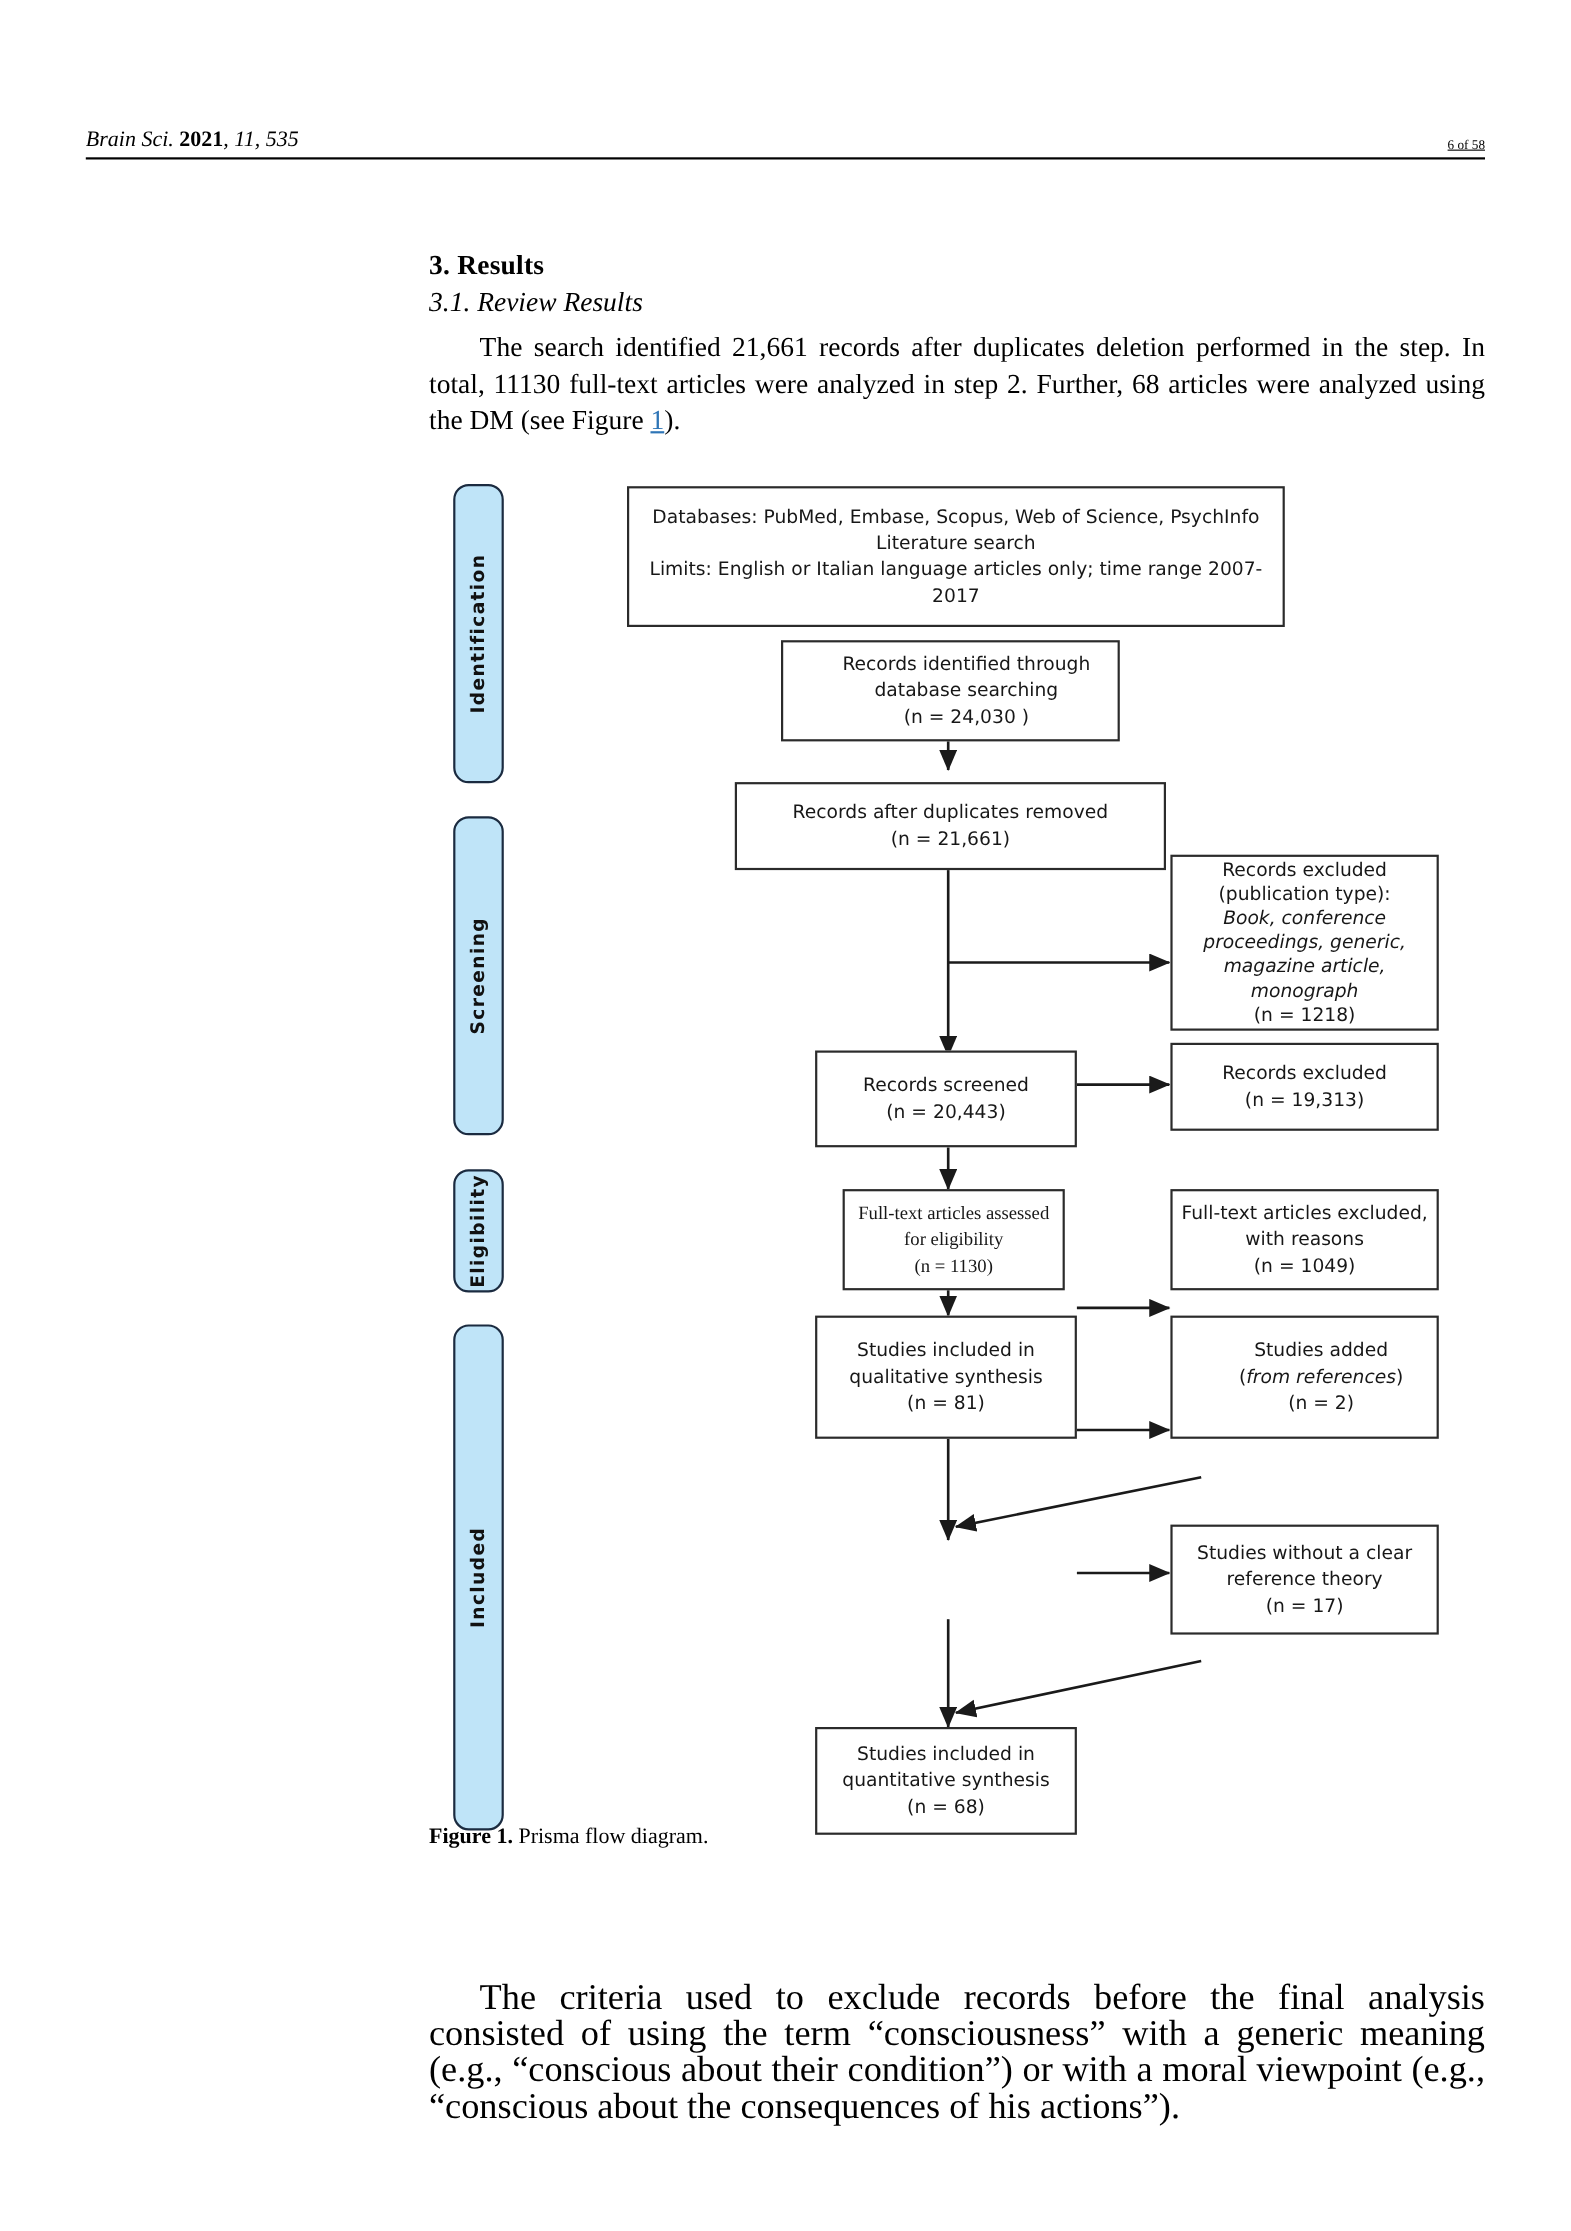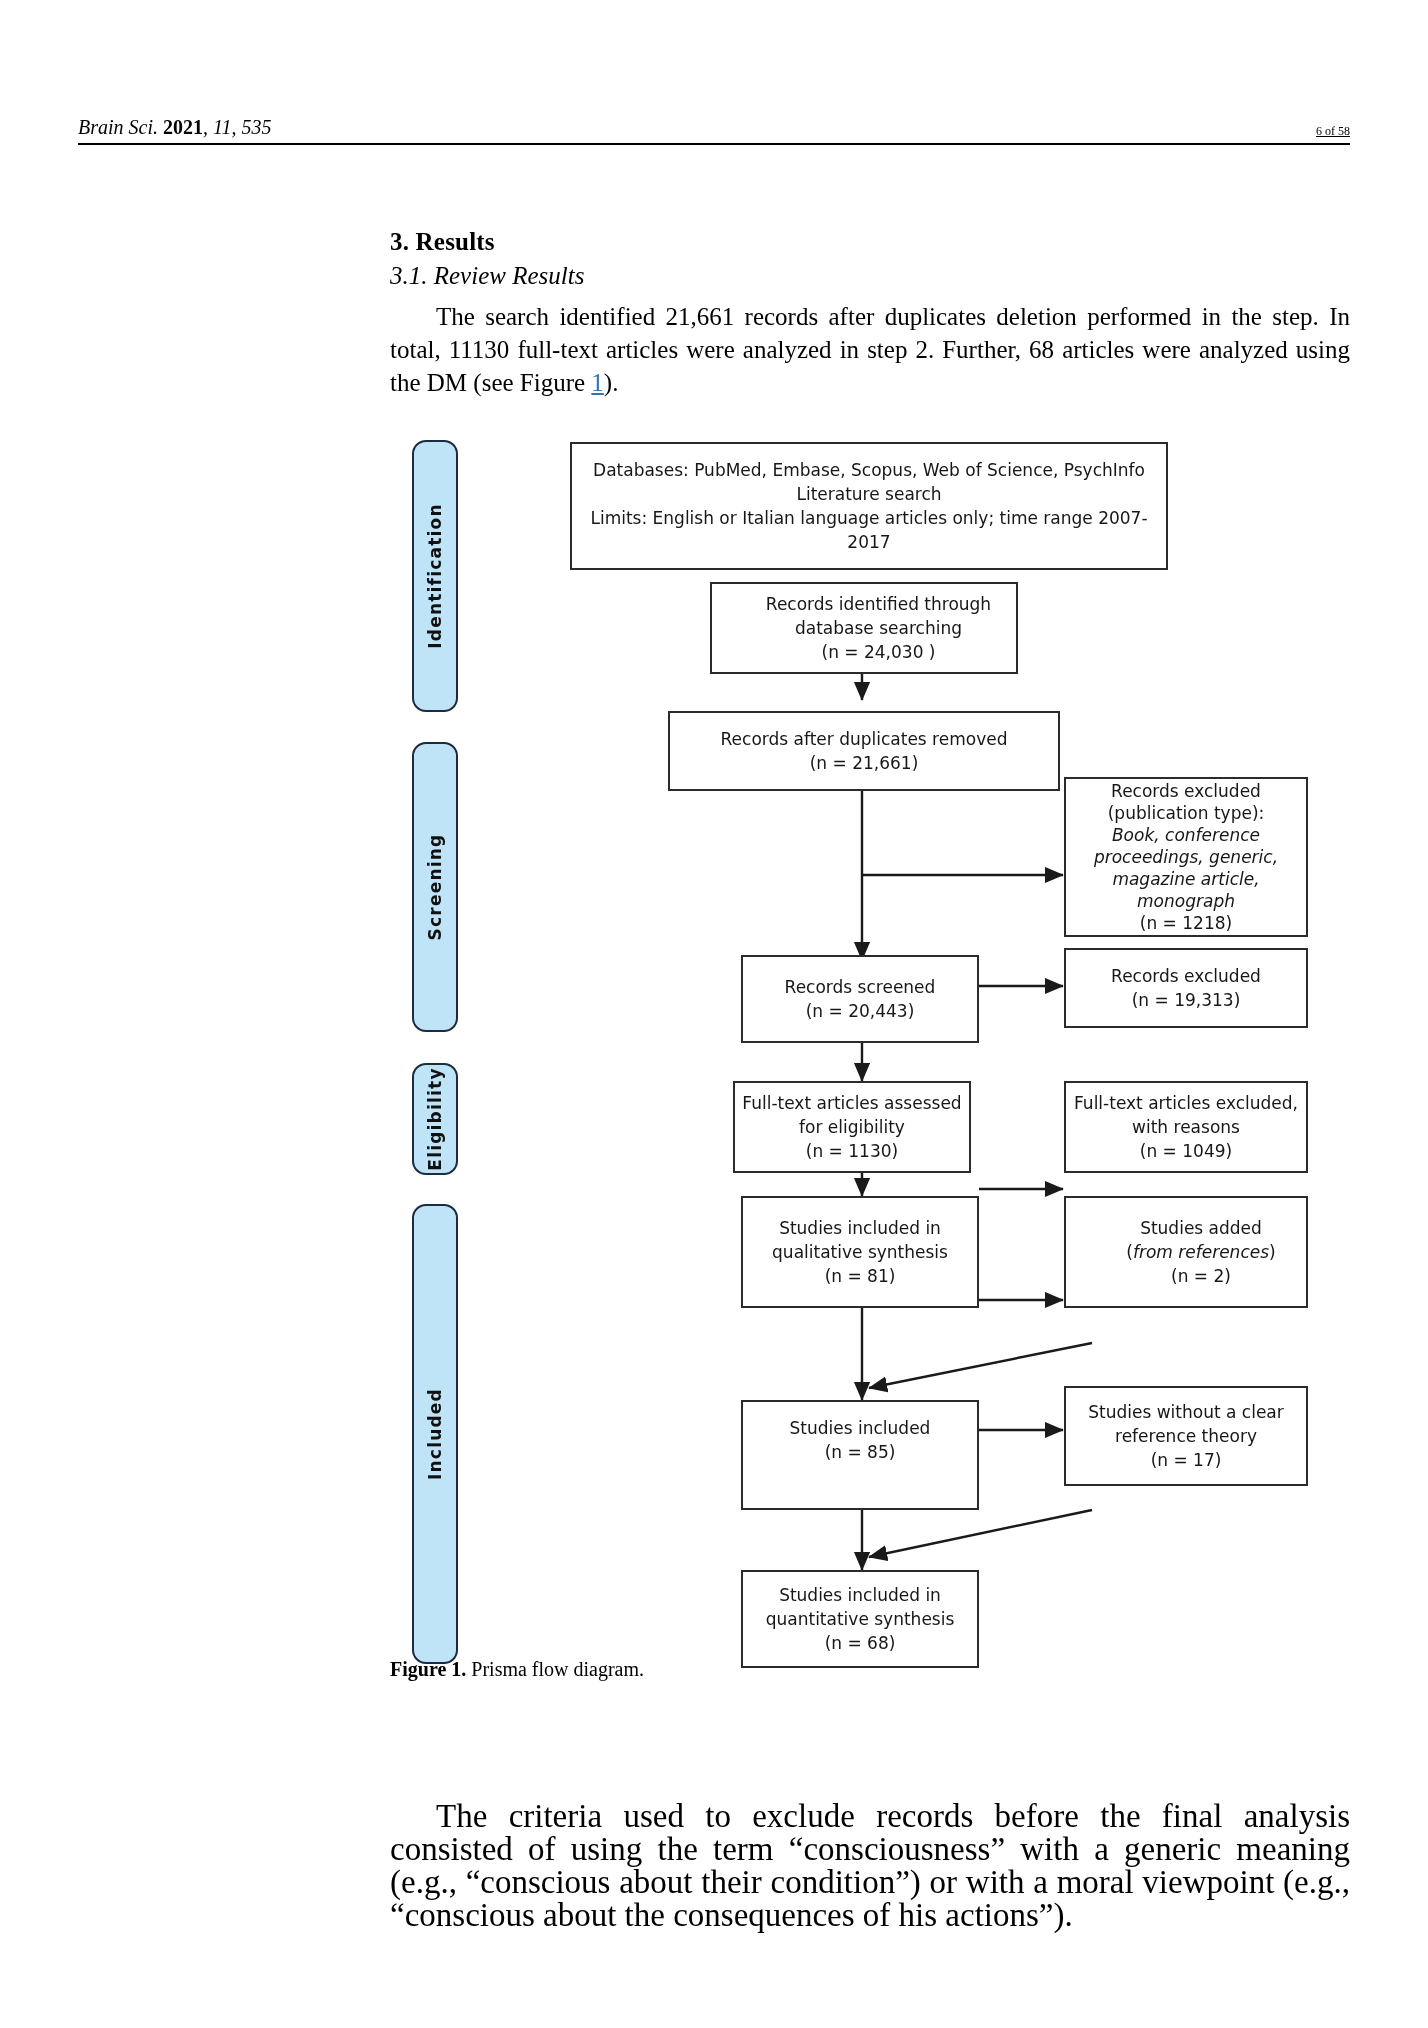--- a/index.html
+++ b/index.html
@@ -213,21 +213,21 @@
       </div>
     </div>
 
     <div class="nodebox" style="left:1064px;top:948px;width:244px;height:80px;">
       <div class="inner">
         <div>Records excluded</div>
         <div>(n = 19,313)</div>
       </div>
     </div>
 
-    <div class="nodebox" style="left:733px;top:1081px;width:238px;height:92px;">
+    <div class="nodebox" style="left:766px;top:1081px;width:202px;height:92px;font-family:Liberation Serif, serif;">
       <div class="inner">
         <div>Full-text articles assessed</div>
         <div>for eligibility</div>
         <div>(n = 1130)</div>
       </div>
     </div>
 
     <div class="nodebox" style="left:1064px;top:1081px;width:244px;height:92px;">
       <div class="inner">
         <div>Full-text articles excluded,</div>
@@ -245,26 +245,20 @@
     </div>
 
     <div class="nodebox" style="left:1064px;top:1196px;width:244px;height:112px;padding-left:36px;">
       <div class="inner">
         <div>Studies added</div>
         <div>(<em>from references</em>)</div>
         <div>(n = 2)</div>
       </div>
     </div>
 
-    <div class="nodebox" style="left:741px;top:1400px;width:238px;height:110px;align-items:flex-start;padding-top:14px;">
-      <div class="inner">
-        <div>Studies included</div>
-        <div>(n =  85)</div>
-      </div>
-    </div>
 
     <div class="nodebox" style="left:1064px;top:1386px;width:244px;height:100px;">
       <div class="inner">
         <div>Studies without a clear</div>
         <div>reference theory</div>
         <div>(n = 17)</div>
       </div>
     </div>
 
     <div class="nodebox" style="left:741px;top:1570px;width:238px;height:98px;">

